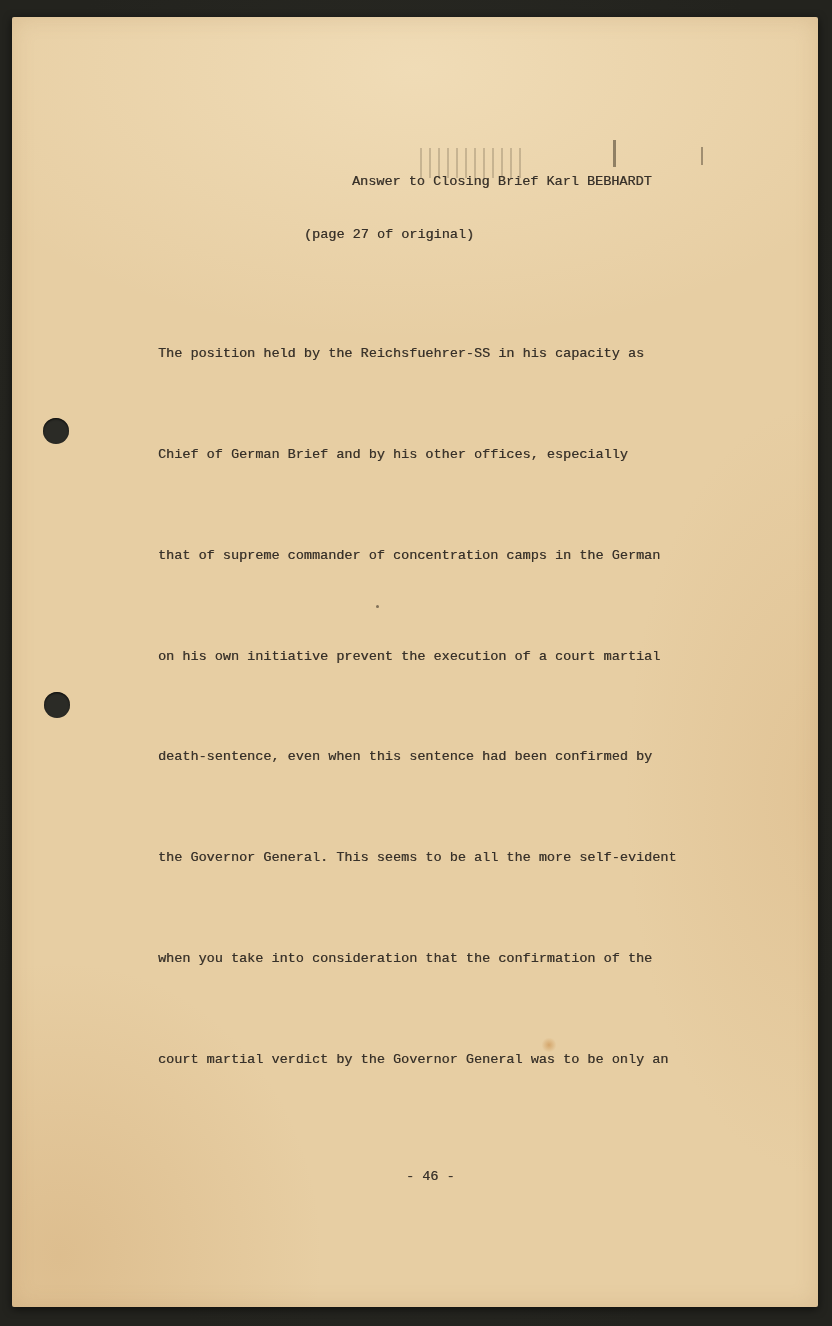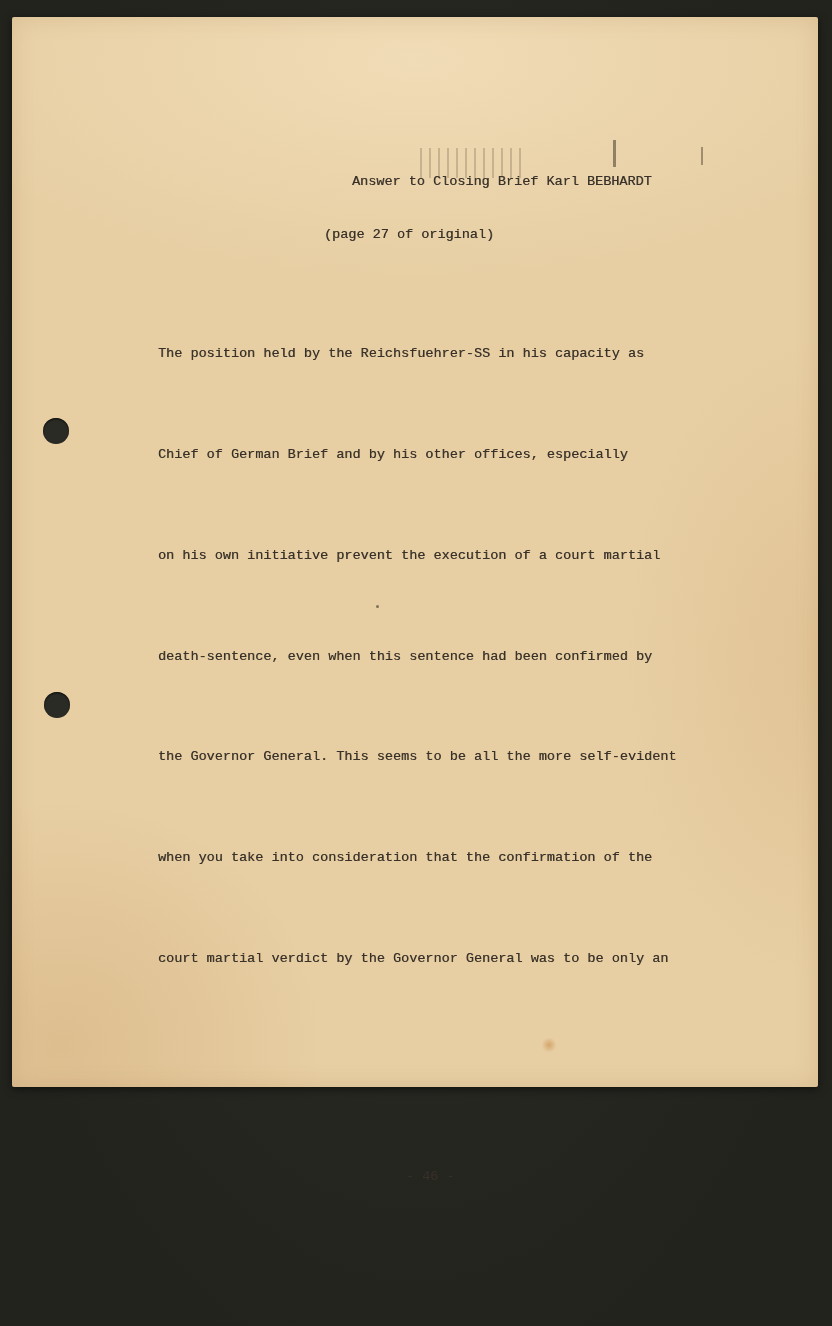--- a/index.html
+++ b/index.html
@@ -10,21 +10,21 @@
     overflow: hidden;
     font-family: "Liberation Mono", "DejaVu Sans Mono", monospace;
   }
   .stage {
     position: absolute; inset: 0;
     background: radial-gradient(ellipse at 50% 45%, #2c2c26 0%, #23231e 80%);
   }
   .paper {
     position: absolute;
     left: 12px; top: 17px;
-    width: 806px; height: 1070px;
+    width: 806px; height: 1290px;
     background:
       radial-gradient(ellipse 90% 30% at 50% 4%, rgba(247,231,198,0.55), rgba(247,231,198,0) 70%),
       radial-gradient(ellipse 50% 35% at 6% 96%, rgba(198,152,96,0.30), rgba(198,152,96,0) 65%),
       radial-gradient(ellipse 40% 50% at 100% 60%, rgba(210,170,118,0.28), rgba(210,170,118,0) 60%),
       #e7cea3;
     border-radius: 2px;
     box-shadow: 0 2px 9px rgba(0,0,0,0.6), inset 0 0 22px rgba(150,108,60,0.18);
   }
   .hole {
     position: absolute;
@@ -39,21 +39,21 @@
   .txt {
     position: absolute;
     color: #37312a;
     font-size: 13.5px;
     line-height: 33.6px;
     white-space: pre;
     text-shadow: 0.4px 0.4px 0.5px rgba(45,35,22,0.55);
     letter-spacing: 0;
   }
   .title-line   { left: 340px; top: 148px; }
-  .subtitle-line{ left: 312px; top: 201px; }
+  .subtitle-line{ left: 292px; top: 201px; }
   .body-text    { left: 146px; top: 253px; width: 600px; }
   .line { height: 33.6px; }
   .pageno-line  { left: 394px; top: 1143px; }
 
   
   .artifact { position: absolute; pointer-events: none; }
   .smudge-a {
     left: 408px; top: 131px; width: 102px; height: 30px;
     background: repeating-linear-gradient(90deg, rgba(72,60,44,0.38) 0 2px, rgba(72,60,44,0) 2px 9px);
     filter: blur(0.7px); opacity: 0.6;
@@ -80,20 +80,21 @@
     <div class="artifact smudge-c"></div>
     <div class="artifact stain"></div>
     <div class="artifact dot"></div>
 
     <div class="txt title-line">Answer to Closing Brief Karl BEBHARDT</div>
     <div class="txt subtitle-line">(page 27 of original)</div>
 
     <div class="txt body-text">
       <div class="line">The position held by the Reichsfuehrer-SS in his capacity as</div>
       <div class="line">Chief of German Brief and by his other offices, especially</div>
+      <div class="line">that of supreme commander of concentration camps in the German</div>
       <div class="line">on his own initiative prevent the execution of a court martial</div>
       <div class="line">death-sentence, even when this sentence had been confirmed by</div>
       <div class="line">the Governor General. This seems to be all the more self-evident</div>
       <div class="line">when you take into consideration that the confirmation of the</div>
       <div class="line">court martial verdict by the Governor General was to be only an</div>
       
       
 
       
 

